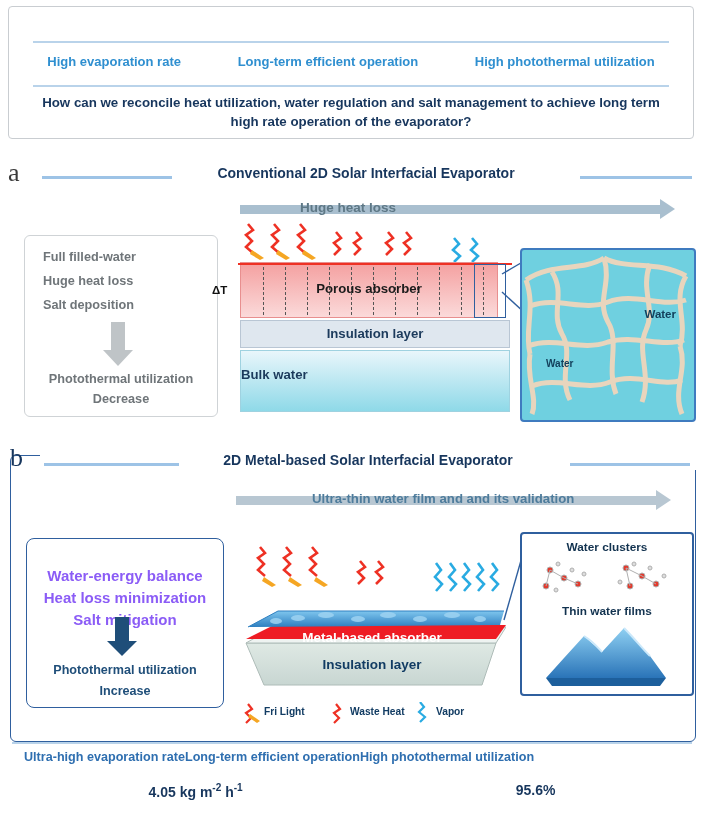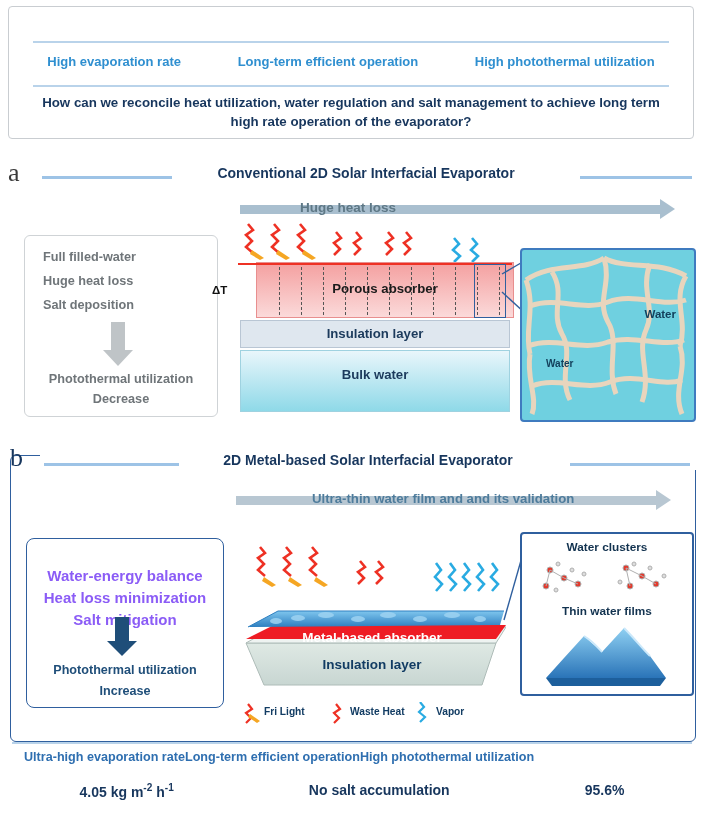--- a/index.html
+++ b/index.html
@@ -26,26 +26,26 @@
 
   
   #a-left-box{left:24px;top:235px;width:192px;height:180px;border:1px solid #cfd3d6;border-radius:6px;background:#fff;}
   #a-left-box .li{position:absolute;left:18px;font-size:12.7px;font-weight:bold;color:#6f7579;}
   #a-arrow-down{position:absolute;left:86px;top:86px;width:14px;height:30px;background:#bfc4c7;}
   #a-arrow-down-head{position:absolute;left:78px;top:114px;width:0;height:0;border-left:15px solid transparent;border-right:15px solid transparent;border-top:16px solid #bfc4c7;}
   #a-left-box .bt{position:absolute;left:0;width:100%;text-align:center;font-size:12.7px;font-weight:bold;color:#6f7579;}
 
   
   #a-stack{left:240px;top:262px;width:270px;height:155px;}
-  #a-absorber{position:absolute;left:16px;top:0;width:258px;height:56px;background:linear-gradient(#f4a0a0,#fbdada);border:1px solid #e88f8f;box-sizing:border-box;}
+  #a-absorber{position:absolute;left:0;top:0;width:258px;height:56px;background:linear-gradient(#f4a0a0,#fbdada);border:1px solid #e88f8f;box-sizing:border-box;}
   #a-absorber-label{position:absolute;left:0;top:18px;width:100%;text-align:center;font-size:13.2px;font-weight:bold;color:#1b1b1b;}
   #a-insul{position:absolute;left:0;top:58px;width:270px;height:28px;background:#dfe7ef;border:1px solid #b9c6d4;box-sizing:border-box;}
   #a-insul-label{position:absolute;left:0;top:5px;width:100%;text-align:center;font-size:13.2px;font-weight:bold;color:#1b3a5c;}
   #a-bulk{position:absolute;left:0;top:88px;width:270px;height:62px;background:linear-gradient(#e9f6fb,#8fd9e8);border:1px solid #9fd2e0;box-sizing:border-box;}
-  #a-bulk-label{position:absolute;left:0;top:16px;width:100%;text-align:center;font-size:13.2px;font-weight:bold;color:#1b3a5c;}
+  #a-bulk-label{position:absolute;left:0;top:16px;width:100%;text-align:left;font-size:13.2px;font-weight:bold;color:#1b3a5c;}
   #a-dt{position:absolute;left:-28px;top:22px;font-size:11.5px;font-weight:bold;color:#111;}
   .a-dash{position:absolute;top:4px;width:1px;height:48px;border-left:1px dashed #555;}
 
   
   #a-zoom{left:520px;top:248px;width:172px;height:170px;border:2px solid #3f7bbf;border-radius:4px;background:#6fd0e0;overflow:hidden;}
   #a-zoom-w1{position:absolute;right:18px;top:58px;font-size:11.5px;font-weight:bold;color:#13405c;}
   #a-zoom-w2{position:absolute;left:24px;top:108px;font-size:10px;font-weight:bold;color:#13405c;}
 
   
   #panel-b-box{left:10px;top:455px;width:684px;height:285px;border:1px solid #2f5f9e;border-radius:6px;background:#fff;}
@@ -333,15 +333,14 @@
 </div>
 
 <div class="abs" id="bot-rule"></div>
 <div class="abs" id="bot-row1">
   <span>Ultra-high evaporation rate</span>
   <span>Long-term efficient operation</span>
   <span>High photothermal utilization</span>
 </div>
 <div class="abs" id="bot-row2">
   <span><span>4.05 kg m</span><sup>-2</sup><span> h</span><sup>-1</sup></span>
-  <span>No salt accumulation</span>
   <span>95.6%</span>
 </div>
 
 </body></html>

